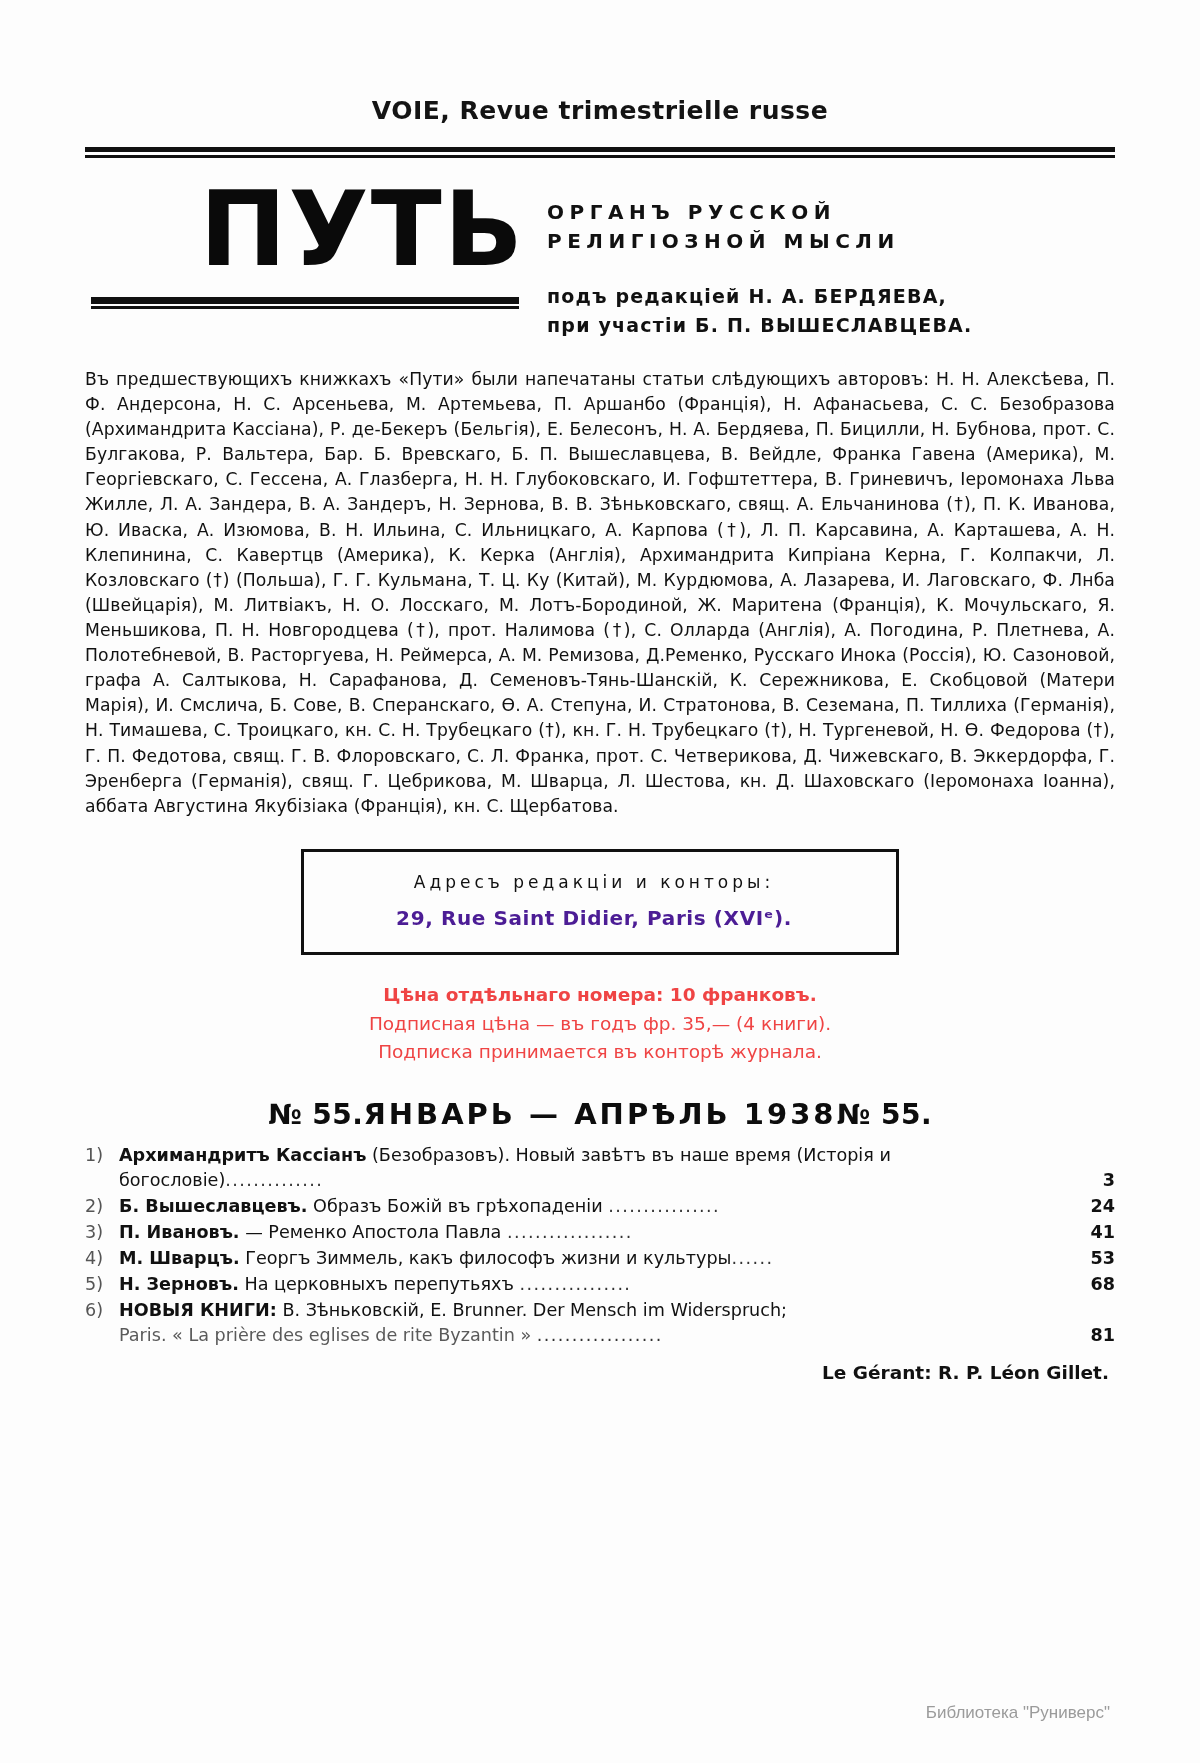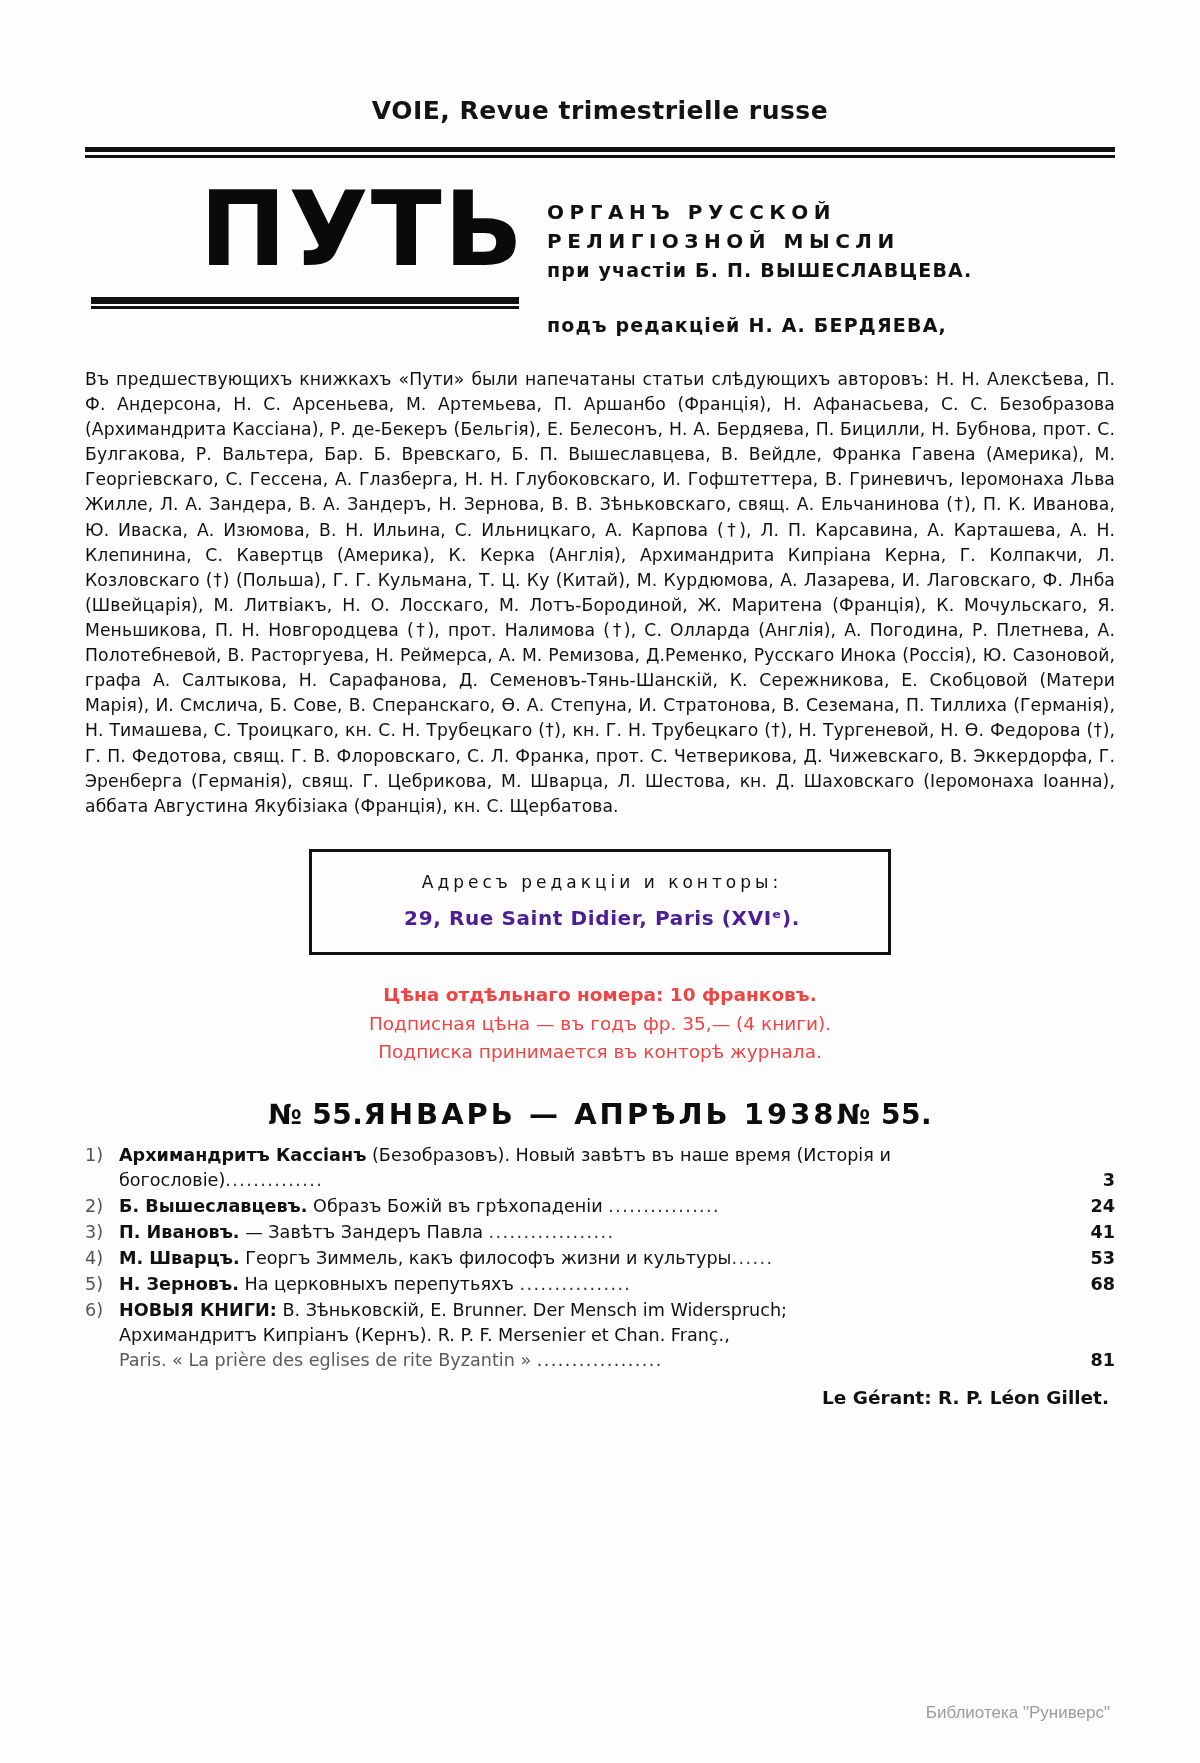--- a/index.html
+++ b/index.html
@@ -111,21 +111,21 @@
     color: #111;
     letter-spacing: 0.1px;
     hyphens: none;
   }
 
   
   .address-box {
     margin: 30px auto 0 auto;
     width: 560px;
     border: 3px solid #111;
-    padding: 20px 6px 22px 10px;
+    padding: 20px 22px 22px 10px;
     text-align: center;
   }
   .address-title {
     font-family: "DejaVu Sans", sans-serif;
     font-size: 17px;
     letter-spacing: 4px;
     color: #111;
   }
   .address-value {
     margin-top: 14px;
@@ -255,22 +255,22 @@
     <div class="rule-double"></div>
 
     <div class="masthead">
       <div class="masthead-left">
         <div class="logo">ПУТЬ</div>
         <div class="logo-underline"></div>
       </div>
       <div class="masthead-right">
         <div class="organ-line">ОРГАНЪ  РУССКОЙ</div>
         <div class="organ-line">РЕЛИГІОЗНОЙ  МЫСЛИ</div>
+        <div class="editor-lines">подъ  редакціей Н.  А.   БЕРДЯЕВА,</div>
         <div class="editor-lines" style="margin-top:0">при участіи Б.  П.  ВЫШЕСЛАВЦЕВА.</div>
-        <div class="editor-lines">подъ  редакціей Н.  А.   БЕРДЯЕВА,</div>
       </div>
     </div>
 
     <div class="authors">Въ предшествующихъ книжкахъ «Пути» были напечатаны статьи слѣдующихъ авторовъ: Н. Н. Алексѣева, П. Ф. Андерсона, Н. С. Арсеньева, М. Артемьева, П. Аршанбо (Франція), Н. Афанасьева, С. С. Безобразова (Архимандрита Кассіана), Р. де-Бекеръ (Бельгія), Е. Белесонъ, Н. А. Бердяева, П. Бицилли, Н. Бубнова, прот. С. Булгакова, Р. Вальтера, Бар. Б. Вревскаго, Б. П. Вышеславцева, В. Вейдле, Франка Гавена (Америка), М. Георгіевскаго, С. Гессена, А. Глазберга, Н. Н. Глубоковскаго, И. Гофштеттера, В. Гриневичъ, Іеромонаха Льва Жилле, Л. А. Зандера, В. А. Зандеръ, Н. Зернова, В. В. Зѣньковскаго, свящ. А. Ельчанинова (†), П. К. Иванова, Ю. Иваска, А. Изюмова, В. Н. Ильина, С. Ильницкаго, А. Карпова (†), Л. П. Карсавина, А. Карташева, А. Н. Клепинина, С. Кавертцв (Америка), К. Керка (Англія), Архимандрита Кипріана Керна, Г. Колпакчи, Л. Козловскаго (†) (Польша), Г. Г. Кульмана, Т. Ц. Ку (Китай), М. Курдюмова, А. Лазарева, И. Лаговскаго, Ф. Лнба (Швейцарія), М. Литвіакъ, Н. О. Лосскаго, М. Лотъ-Бородиной, Ж. Маритена (Франція), К. Мочульскаго, Я. Меньшикова, П. Н. Новгородцева (†), прот. Налимова (†), С. Олларда (Англія), А. Погодина, Р. Плетнева, А. Полотебневой, В. Расторгуева, Н. Реймерса, А. М. Ремизова, Д.Ременко, Русскаго Инока (Россія), Ю. Сазоновой, графа А. Салтыкова, Н. Сарафанова, Д. Семеновъ-Тянь-Шанскій, К. Сережникова, Е. Скобцовой (Матери Марія), И. Смслича, Б. Сове, В. Сперанскаго, Ѳ. А. Степуна, И. Стратонова, В. Сеземана, П. Тиллиха (Германія), Н. Тимашева, С. Троицкаго, кн. С. Н. Трубецкаго (†), кн. Г. Н. Трубецкаго (†), Н. Тургеневой, Н. Ѳ. Федорова (†), Г. П. Федотова, свящ. Г. В. Флоровскаго, С. Л. Франка, прот. С. Четверикова, Д. Чижевскаго, В. Эккердорфа, Г. Эренберга (Германія), свящ. Г. Цебрикова, М. Шварца, Л. Шестова, кн. Д. Шаховскаго (Іеромонаха Іоанна), аббата Августина Якубізіака (Франція), кн. С. Щербатова.</div>
 
     <div class="address-box">
       <div class="address-title">Адресъ  редакціи  и  конторы:</div>
       <div class="address-value">29, Rue Saint Didier, Paris (XVIᵉ).</div>
     </div>
 
@@ -305,21 +305,21 @@
           <span>Образъ Божій въ грѣхопаденіи</span>
           <span class="dots">................</span>
           <div class="toc-page">24</div>
         </div>
       </div>
 
       <div class="toc-item">
         <div class="toc-num">3)</div>
         <div class="toc-body">
           <b class="auth">П. Ивановъ.</b>
-          <span>— Завѣтъ Зандеръ Павла</span>
+          <span>— Ременко Апостола Павла</span>
           <span class="dots">..................</span>
           <div class="toc-page">41</div>
         </div>
       </div>
 
       <div class="toc-item">
         <div class="toc-num">4)</div>
         <div class="toc-body">
           <b class="auth">М. Шварцъ.</b>
           <span>Георгъ Зиммель, какъ философъ жизни и культуры</span><span class="dots">......</span>
@@ -335,21 +335,20 @@
           <span class="dots">................</span>
           <div class="toc-page">68</div>
         </div>
       </div>
 
       <div class="toc-item">
         <div class="toc-num">6)</div>
         <div class="toc-body">
           <b class="auth">НОВЫЯ КНИГИ:</b>
           <span>В. Зѣньковскій, E. Brunner. Der Mensch im Widerspruch;</span>
-          <div>Архимандритъ  Кипріанъ  (Кернъ).  R. P. F. Mersenier et Chan. Franç.,</div>
           <div style="color:#5a5a5a">
             <span>Paris. « La prière des eglises de rite Byzantin »</span>
             <span class="dots">..................</span>
           </div>
           <div class="toc-page cont">81</div>
         </div>
       </div>
 
     </div>
 

